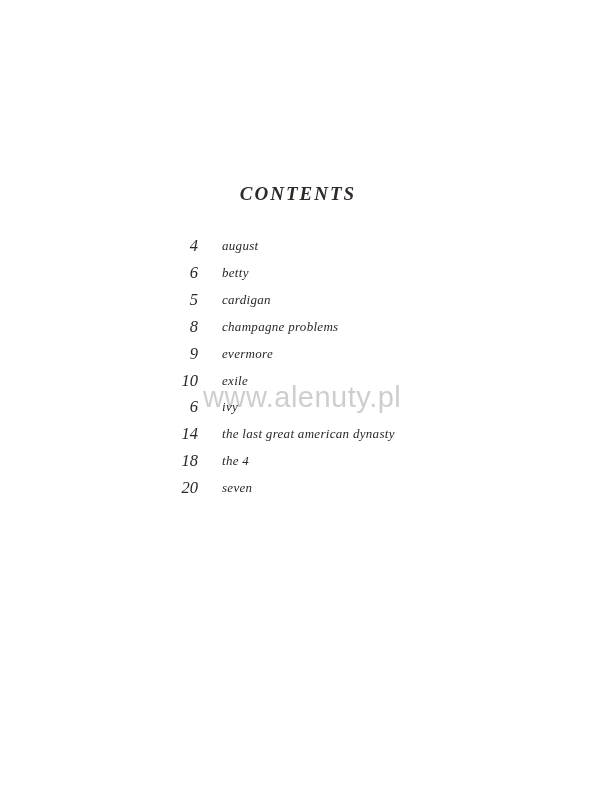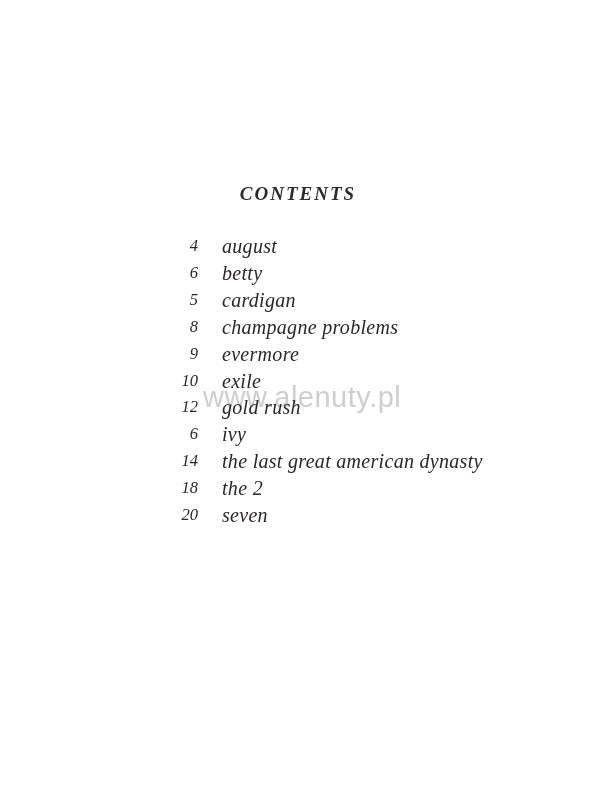--- a/index.html
+++ b/index.html
@@ -40,21 +40,21 @@
     font-style: italic;
     color: #2b2725;
   }
   .entry .num {
     width: 48px;
     text-align: right;
     font-size: 16.5px;
   }
   .entry .song {
     margin-left: 24px;
-    font-size: 20px;
+    font-size: 13px;
     letter-spacing: 0.3px;
     white-space: nowrap;
   }
   .watermark {
     position: absolute;
     left: 203px;
     top: 381px;
     font-family: Liberation Sans, sans-serif;
     font-size: 29px;
     color: rgba(190, 190, 190, 0.75);
@@ -97,40 +97,36 @@
     <div class="entry">
       <span class="num">9</span>
       <span class="song">evermore</span>
     </div>
 
     <div class="entry">
       <span class="num">10</span>
       <span class="song">exile</span>
     </div>
 
-    <div class="entry">
-      <span class="num">12</span>
-      <span class="song">gold rush</span>
-    </div>
 
     <div class="entry">
       <span class="num">6</span>
       <span class="song">ivy</span>
     </div>
 
     <div class="entry">
       <span class="num">14</span>
       <span class="song">the last great american dynasty</span>
     </div>
 
 
 
     <div class="entry">
       <span class="num">18</span>
-      <span class="song">the 2</span>
+      <span class="song">the 4</span>
     </div>
 
     <div class="entry">
       <span class="num">20</span>
       <span class="song">seven</span>
     </div>
 
 
   </div>
 </div>

